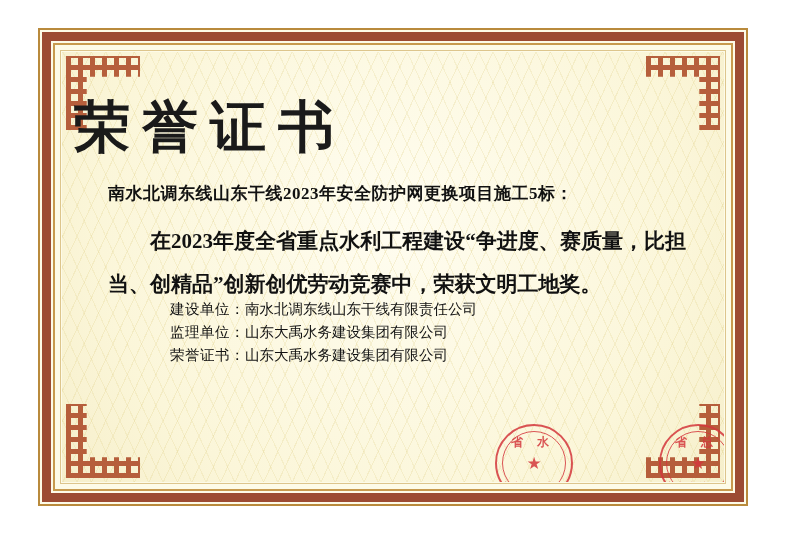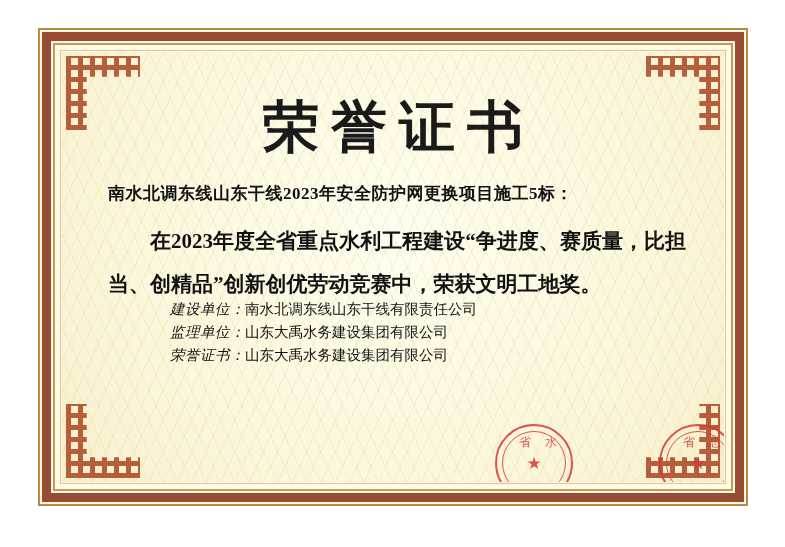--- a/index.html
+++ b/index.html
@@ -79,21 +79,20 @@
   .corner-tr { right: 4px; top: 4px;  clip-path: polygon(0 0, 100% 0, 100% 100%, 72% 100%, 72% 28%, 0 28%); }
   .corner-bl { left: 4px;  bottom: 4px; clip-path: polygon(0 0, 28% 0, 28% 72%, 100% 72%, 100% 100%, 0 100%); }
   .corner-br { right: 4px; bottom: 4px; clip-path: polygon(72% 0, 100% 0, 100% 100%, 0 100%, 0 72%, 72% 72%); }
 
   
   .title {
     position: absolute;
     top: 38px;
     left: 0;
     width: 100%;
-    text-align: center;
     font-family: "DejaVu Serif", "Liberation Serif", serif;
     font-weight: bold;
     font-size: 56px;
     letter-spacing: 12px;
     color: #1a1a1a;
     text-indent: 12px;
     white-space: nowrap;
   }
 
   .recipient {
@@ -123,21 +122,21 @@
 
   .units {
     position: absolute;
     top: 246px;
     left: 108px;
     font-size: 14.5px;
     color: #111;
     line-height: 23px;
   }
   .units .row { white-space: nowrap; }
-  .units .label { letter-spacing: 0.5px; font-style: italic; }
+  .units .label { letter-spacing: 0.5px; }
 
   
   .seal {
     position: absolute;
     width: 74px;
     height: 74px;
     border: 2.5px solid #d4373c;
     border-radius: 50%;
     color: #d4373c;
     opacity: 0.85;
@@ -152,23 +151,23 @@
     position: absolute;
     left: 50%;
     top: 50%;
     transform: translate(-50%,-50%);
     font-size: 17px;
     line-height: 1;
   }
   .seal .txt-top {
     position: absolute;
     top: 8px; left: 0; width: 100%;
-    text-align: right;
+    text-align: left;
     font-size: 12px;
-    font-weight: normal;
+    font-weight: bold;
     letter-spacing: 14px;
     text-indent: 14px;
   }
   .seal .txt-bottom {
     position: absolute;
     bottom: 7px; left: 0; width: 100%;
     text-align: center;
     font-size: 9px;
     letter-spacing: 2px;
   }

